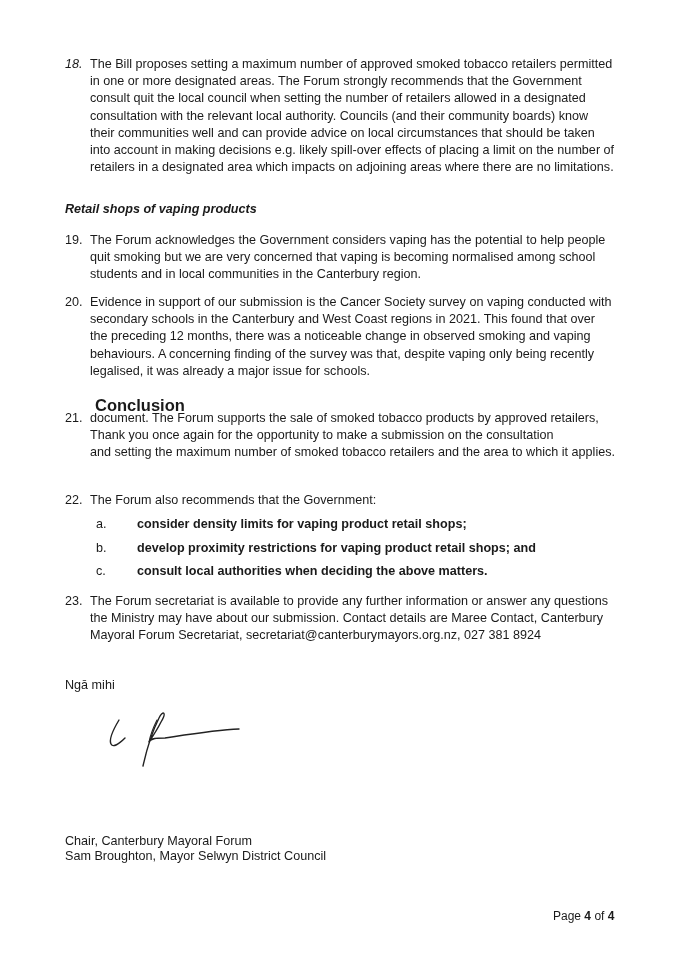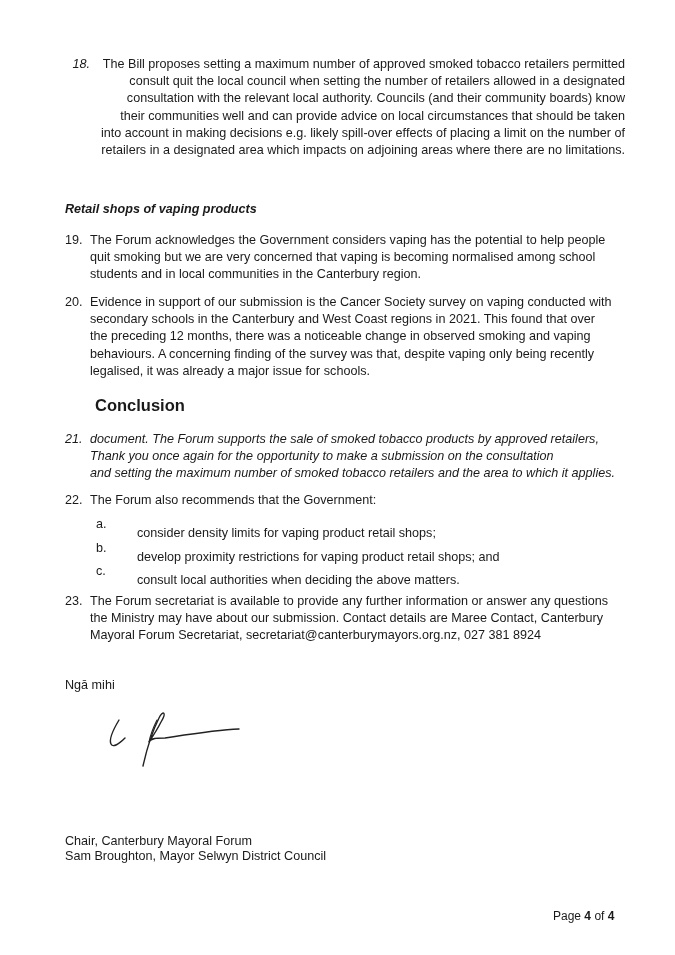--- a/index.html
+++ b/index.html
@@ -12,35 +12,36 @@
   .page { position: absolute; left: 0; top: 0; width: 675px; height: 955px; }
   .para { position: absolute; left: 65px; width: 560px; line-height: 17.2px; }
   .para .num { position: absolute; left: 0; top: 0; width: 25px; }
   .para .num.italic { font-style: italic; }
   .para .txt { margin-left: 25px; display: block; }
   .line { display: block; white-space: nowrap; }
   .subhead { position: absolute; left: 65px; font-weight: bold; font-style: italic; font-size: 12.6px; }
   .heading { position: absolute; left: 65px; font-weight: bold; font-size: 16.5px; margin-left: 30px; }
   .sub { position: absolute; left: 96px; line-height: 17px; }
   .sub .letter { position: absolute; left: 0; top: 0; }
-  .sub .stext { position: absolute; left: 41px; top: 9px; white-space: nowrap; }
+  .sub .stext { position: absolute; left: 41px; top: 0; white-space: nowrap; font-weight: bold; }
   .plain { position: absolute; left: 65px; white-space: nowrap; line-height: 17px; }
   .sig { position: absolute; left: 105px; top: 708px; width: 140px; height: 62px; }
   .footer { position: absolute; left: 553px; top: 909px; font-size: 12px; white-space: nowrap; }
   .footer b { font-weight: bold; }
 </style>
 </head>
 <body>
 
 <div class="page">
 
-  <div class="para" style="top:56px;text-align:right;">
+  <div class="para" style="top:56px;">
     <span class="num italic">18.</span>
     <span class="txt">
       <span class="line">The Bill proposes setting a maximum number of approved smoked tobacco retailers permitted</span>
+      <span class="line">in one or more designated areas. The Forum strongly recommends that the Government</span>
       <span class="line">consult quit the local council when setting the number of retailers allowed in a designated</span>
       <span class="line">consultation with the relevant local authority. Councils (and their community boards) know</span>
       <span class="line">their communities well and can provide advice on local circumstances that should be taken</span>
       <span class="line">into account in making decisions e.g. likely spill-over effects of placing a limit on the number of</span>
       <span class="line">retailers in a designated area which impacts on adjoining areas where there are no limitations.</span>
     </span>
   </div>
 
   <div class="subhead" style="top:202px;">Retail shops of vaping products</div>
 
@@ -59,21 +60,21 @@
       <span class="line">Evidence in support of our submission is the Cancer Society survey on vaping conducted with</span>
       <span class="line">secondary schools in the Canterbury and West Coast regions in 2021. This found that over</span>
       <span class="line">the preceding 12 months, there was a noticeable change in observed smoking and vaping</span>
       <span class="line">behaviours. A concerning finding of the survey was that, despite vaping only being recently</span>
       <span class="line">legalised, it was already a major issue for schools.</span>
     </span>
   </div>
 
   <div class="heading" style="top:396px;">Conclusion</div>
 
-  <div class="para" style="top:431px;font-style:italic;">
+  <div class="para" style="top:410px;">
     <span class="num">21.</span>
     <span class="txt">
       <span class="line">document.  The Forum supports the sale of smoked tobacco products by approved retailers,</span>
       <span class="line">Thank you once again for the opportunity to make a submission on the consultation</span>
       <span class="line">and setting the maximum number of smoked tobacco retailers and the area to which it applies.</span>
     </span>
   </div>
 
   <div class="para" style="top:492px;">
     <span class="num">22.</span>

